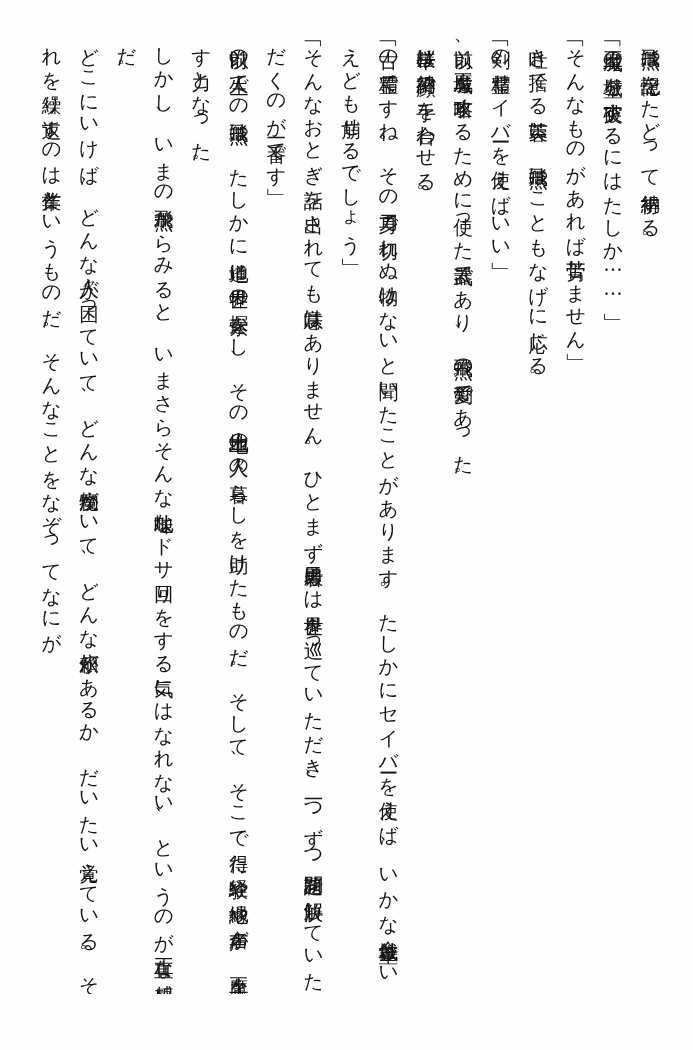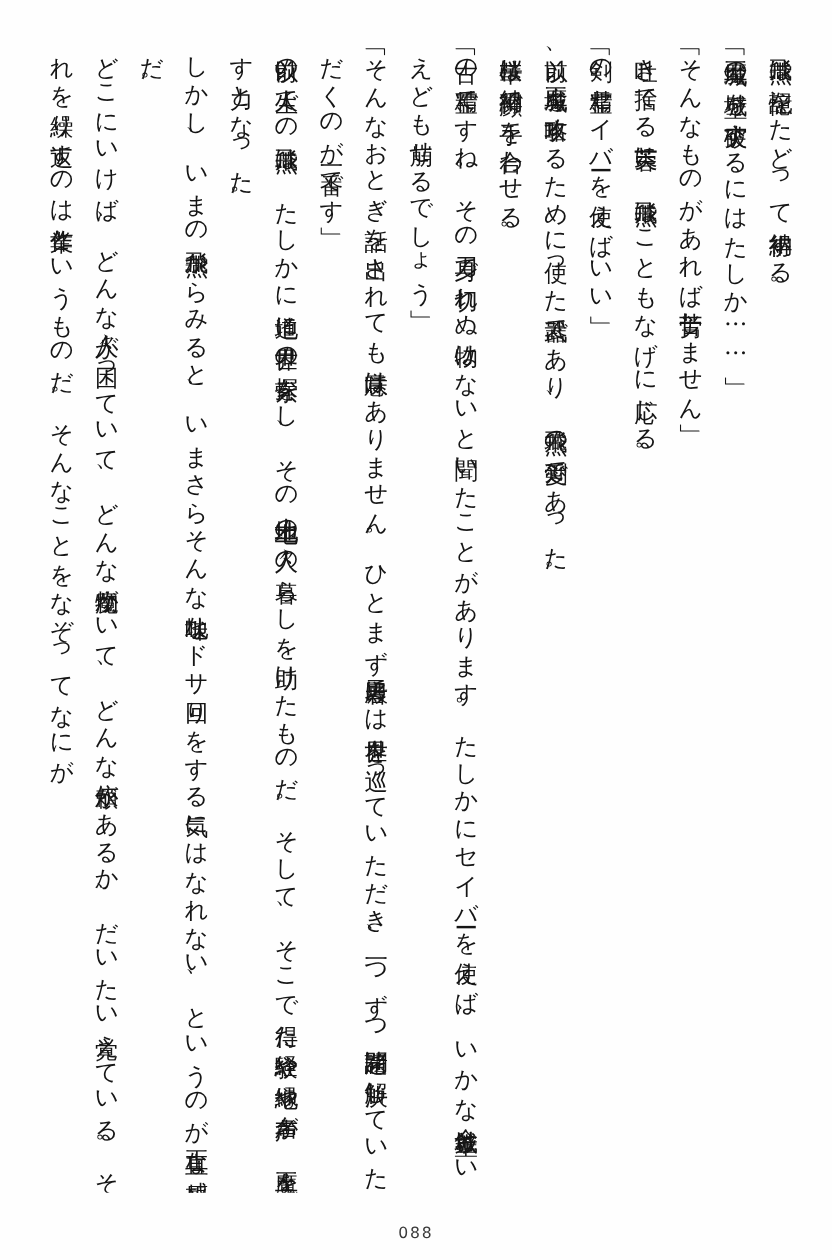--- a/index.html
+++ b/index.html
@@ -75,15 +75,14 @@
       <p>「剣の精霊セイバーを使えばいい」</p>
       <p>以前、魔王城を攻略するために使った武器であり、飛燕の愛剣であった。</p>
       <p>桜華は納得顔で手を合わせる。</p>
       <p>「古の精霊ですね。その刀身で切れぬ物はないと聞いたことがあります。たしかにセイバーを使えば、いかな金城鉄壁といえども崩せるでしょう」</p>
       <p>「そんなおとぎ話を出されても意味はありません。ひとまず勇者殿には世界を巡っていただき、一つずつ諸問題を解決していただくのが一番です」</p>
       <p>以前の人生での飛燕は、たしかに地道に世界の探索をし、その土地土地の人々の暮らしを助けたものだ。そして、そこで得た経験や地縁や名声が、魔王を倒す力となった。</p>
       <p>しかし、いまの飛燕からみると、いまさらそんな地味なドサ回りをする気にはなれない、というのが正直な感想だ。</p>
       <p>どこにいけば、どんな人々が困っていて、どんな魔物がいて、どんな依頼があるか、だいたい覚えている。それを繰り返すのは作業というものだ。そんなことをなぞってなにが</p>
     </div>
 
-  <div id="folio">088</div>
 
 </div>
 
 </body></html>

